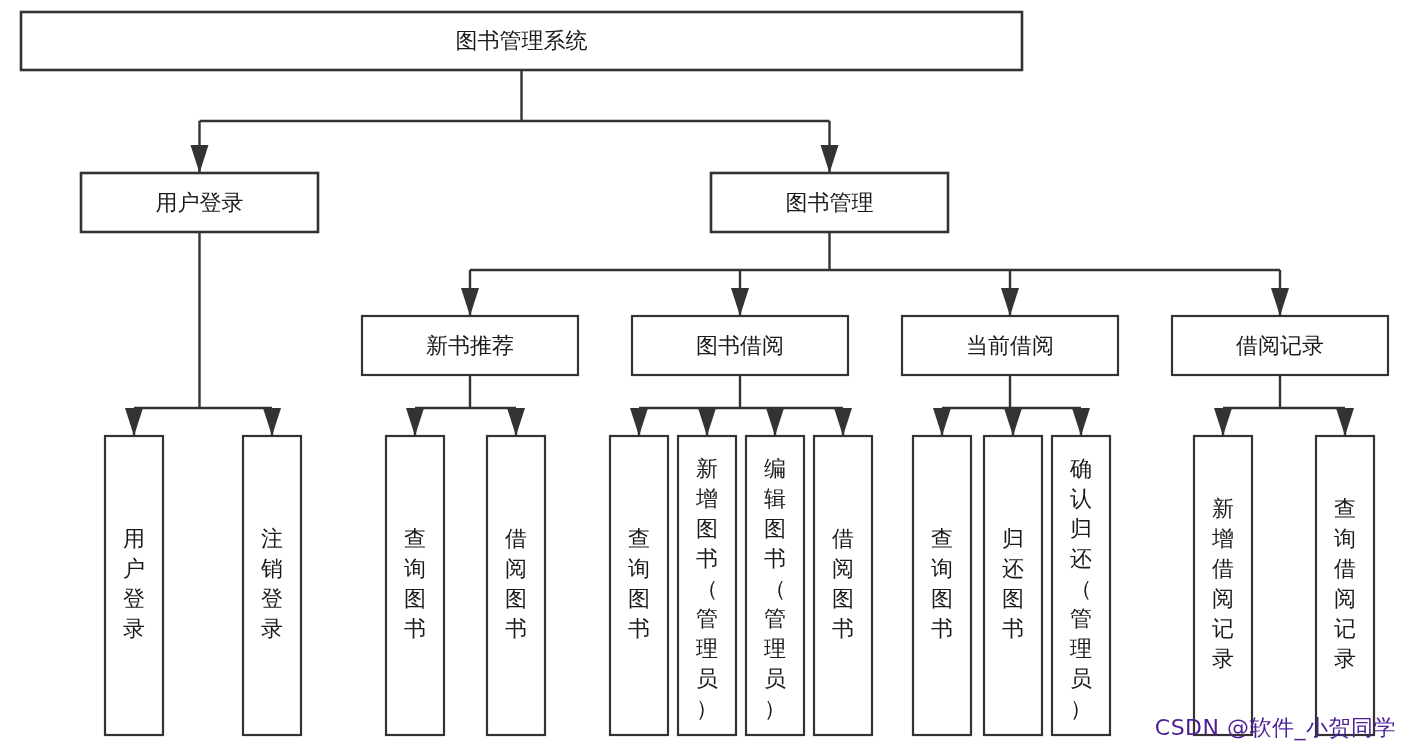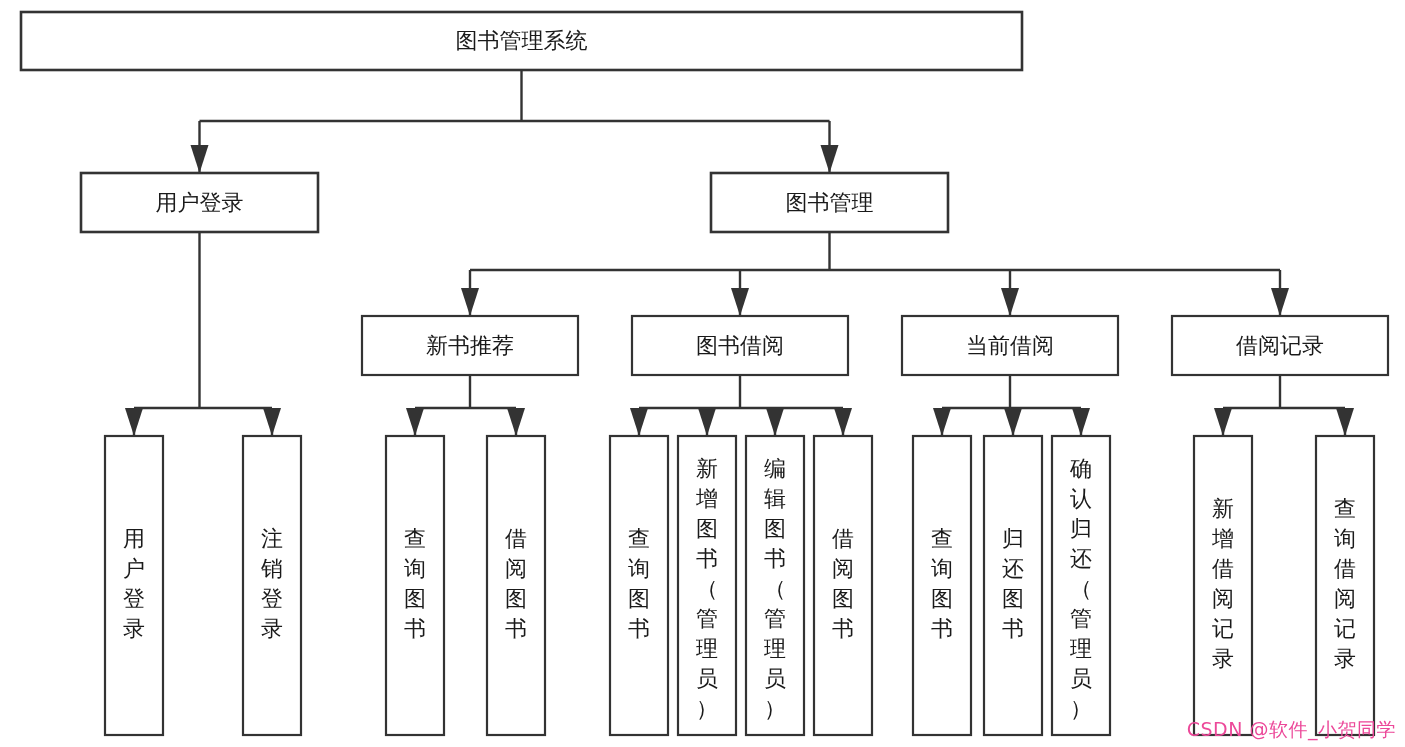--- a/index.html
+++ b/index.html
@@ -57,22 +57,22 @@
     font-family: "DejaVu Sans", "Liberation Sans", sans-serif;
     font-size: 22px;
     fill: #1a1a1a;
     text-anchor: middle;
   }
   .watermark {
     position: absolute;
     right: 9px;
     bottom: 4px;
     font-family: "DejaVu Sans", "Liberation Sans", sans-serif;
-    font-size: 19px;
-    color: #ec4899;
+    font-size: 22px;
+    color: #4c1d95;
     letter-spacing: 0.5px;
     white-space: nowrap;
     pointer-events: none;
   }
 </style>
 </head>
 <body>
 
 <div id="diagram-root">
   <svg class="flow" viewBox="0 0 1405 747">

